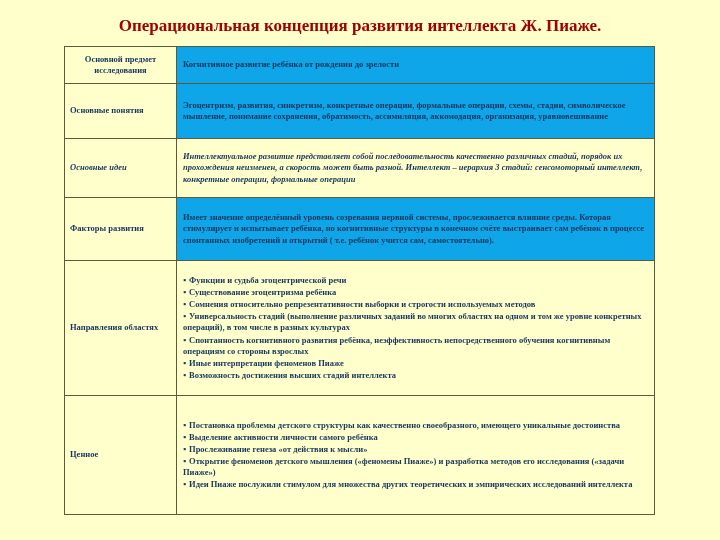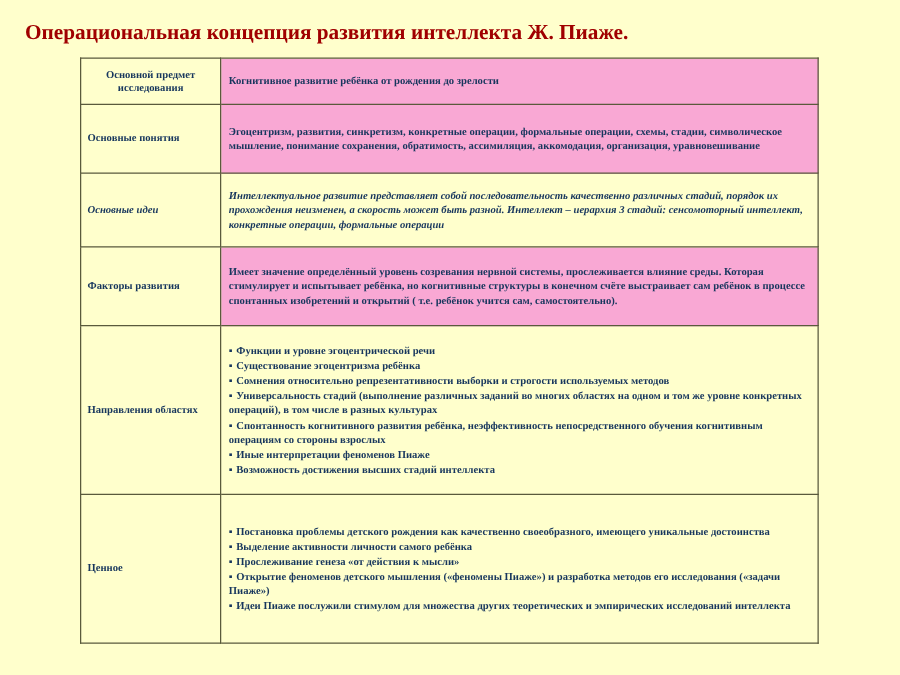--- a/index.html
+++ b/index.html
@@ -6,21 +6,21 @@
   body{
     width:720px;height:540px;
     background:#FFFFCC;
     font-family:"Liberation Serif","DejaVu Serif",serif;
     color:#17365D;
     overflow:hidden;
   }
   .slide{width:720px;height:540px;position:relative;}
   .title{
     margin:16px 20px 0 20px;
-    text-align:left;
+    text-align:center;
     font-size:17px;
     font-weight:bold;
     color:#A00000;
   }
   table.grid{
     border-collapse:collapse;
     table-layout:fixed;
     width:590px;
     margin:10px 0 0 64px;
   }
@@ -35,21 +35,21 @@
   }
   td.label{
     padding:3px 5px;
     text-align:left;
   }
   td.label.center{text-align:center;}
   td.content{
     padding:3px 6px;
     vertical-align:middle;
   }
-  td.content.shaded{background:#f9a8d4;}
+  td.content.shaded{background:#0ea5e9;}
   tr.h30 td{height:30px;}
   tr.h38 td{height:38px;}
   tr.h48 td{height:48px;}
   tr.h52 td{height:52px;font-style:italic;}
   tr.h56 td{height:56px;}
   tr.h128 td{height:128px;}
   tr.h112 td{height:112px;}
   .bullet{margin:1px 0;}
   .bullet .marker{margin-right:3px;}
 </style>
@@ -84,34 +84,34 @@
       </tr>
 
       <tr class="h56">
         <td class="label">Факторы развития</td>
         <td class="content shaded">Имеет значение определённый уровень созревания нервной системы, прослеживается влияние среды. Которая стимулирует и испытывает ребёнка, но когнитивные структуры в конечном счёте выстраивает сам ребёнок в процессе спонтанных изобретений и открытий ( т.е. ребёнок учится сам, самостоятельно).</td>
       </tr>
 
       <tr class="h128">
         <td class="label">Направления областях</td>
         <td class="content">
-          <div class="bullet"><span class="marker">▪</span><span>Функции и уровне эгоцентрической речи</span></div>
+          <div class="bullet"><span class="marker">▪</span><span>Функции и судьба эгоцентрической речи</span></div>
           <div class="bullet"><span class="marker">▪</span><span>Существование эгоцентризма ребёнка</span></div>
           <div class="bullet"><span class="marker">▪</span><span>Сомнения относительно репрезентативности выборки и строгости используемых методов</span></div>
           <div class="bullet"><span class="marker">▪</span><span>Универсальность стадий (выполнение различных заданий во многих областях на одном и том же уровне конкретных операций), в том числе в разных культурах</span></div>
           <div class="bullet"><span class="marker">▪</span><span>Спонтанность когнитивного развития ребёнка, неэффективность непосредственного обучения когнитивным операциям со стороны взрослых</span></div>
           <div class="bullet"><span class="marker">▪</span><span>Иные интерпретации феноменов Пиаже</span></div>
           <div class="bullet"><span class="marker">▪</span><span>Возможность достижения высших стадий интеллекта</span></div>
         </td>
       </tr>
 
       <tr class="h112">
         <td class="label">Ценное</td>
         <td class="content">
-          <div class="bullet"><span class="marker">▪</span><span>Постановка проблемы детского рождения как качественно своеобразного, имеющего уникальные достоинства</span></div>
+          <div class="bullet"><span class="marker">▪</span><span>Постановка проблемы детского структуры как качественно своеобразного, имеющего уникальные достоинства</span></div>
           <div class="bullet"><span class="marker">▪</span><span>Выделение активности личности самого ребёнка</span></div>
           <div class="bullet"><span class="marker">▪</span><span>Прослеживание генеза «от действия к мысли»</span></div>
           <div class="bullet"><span class="marker">▪</span><span>Открытие феноменов детского мышления («феномены Пиаже») и разработка методов его исследования («задачи Пиаже»)</span></div>
           <div class="bullet"><span class="marker">▪</span><span>Идеи Пиаже послужили стимулом для множества других теоретических и эмпирических исследований интеллекта</span></div>
         </td>
       </tr>
 
     </tbody>
   </table>
 </div>

